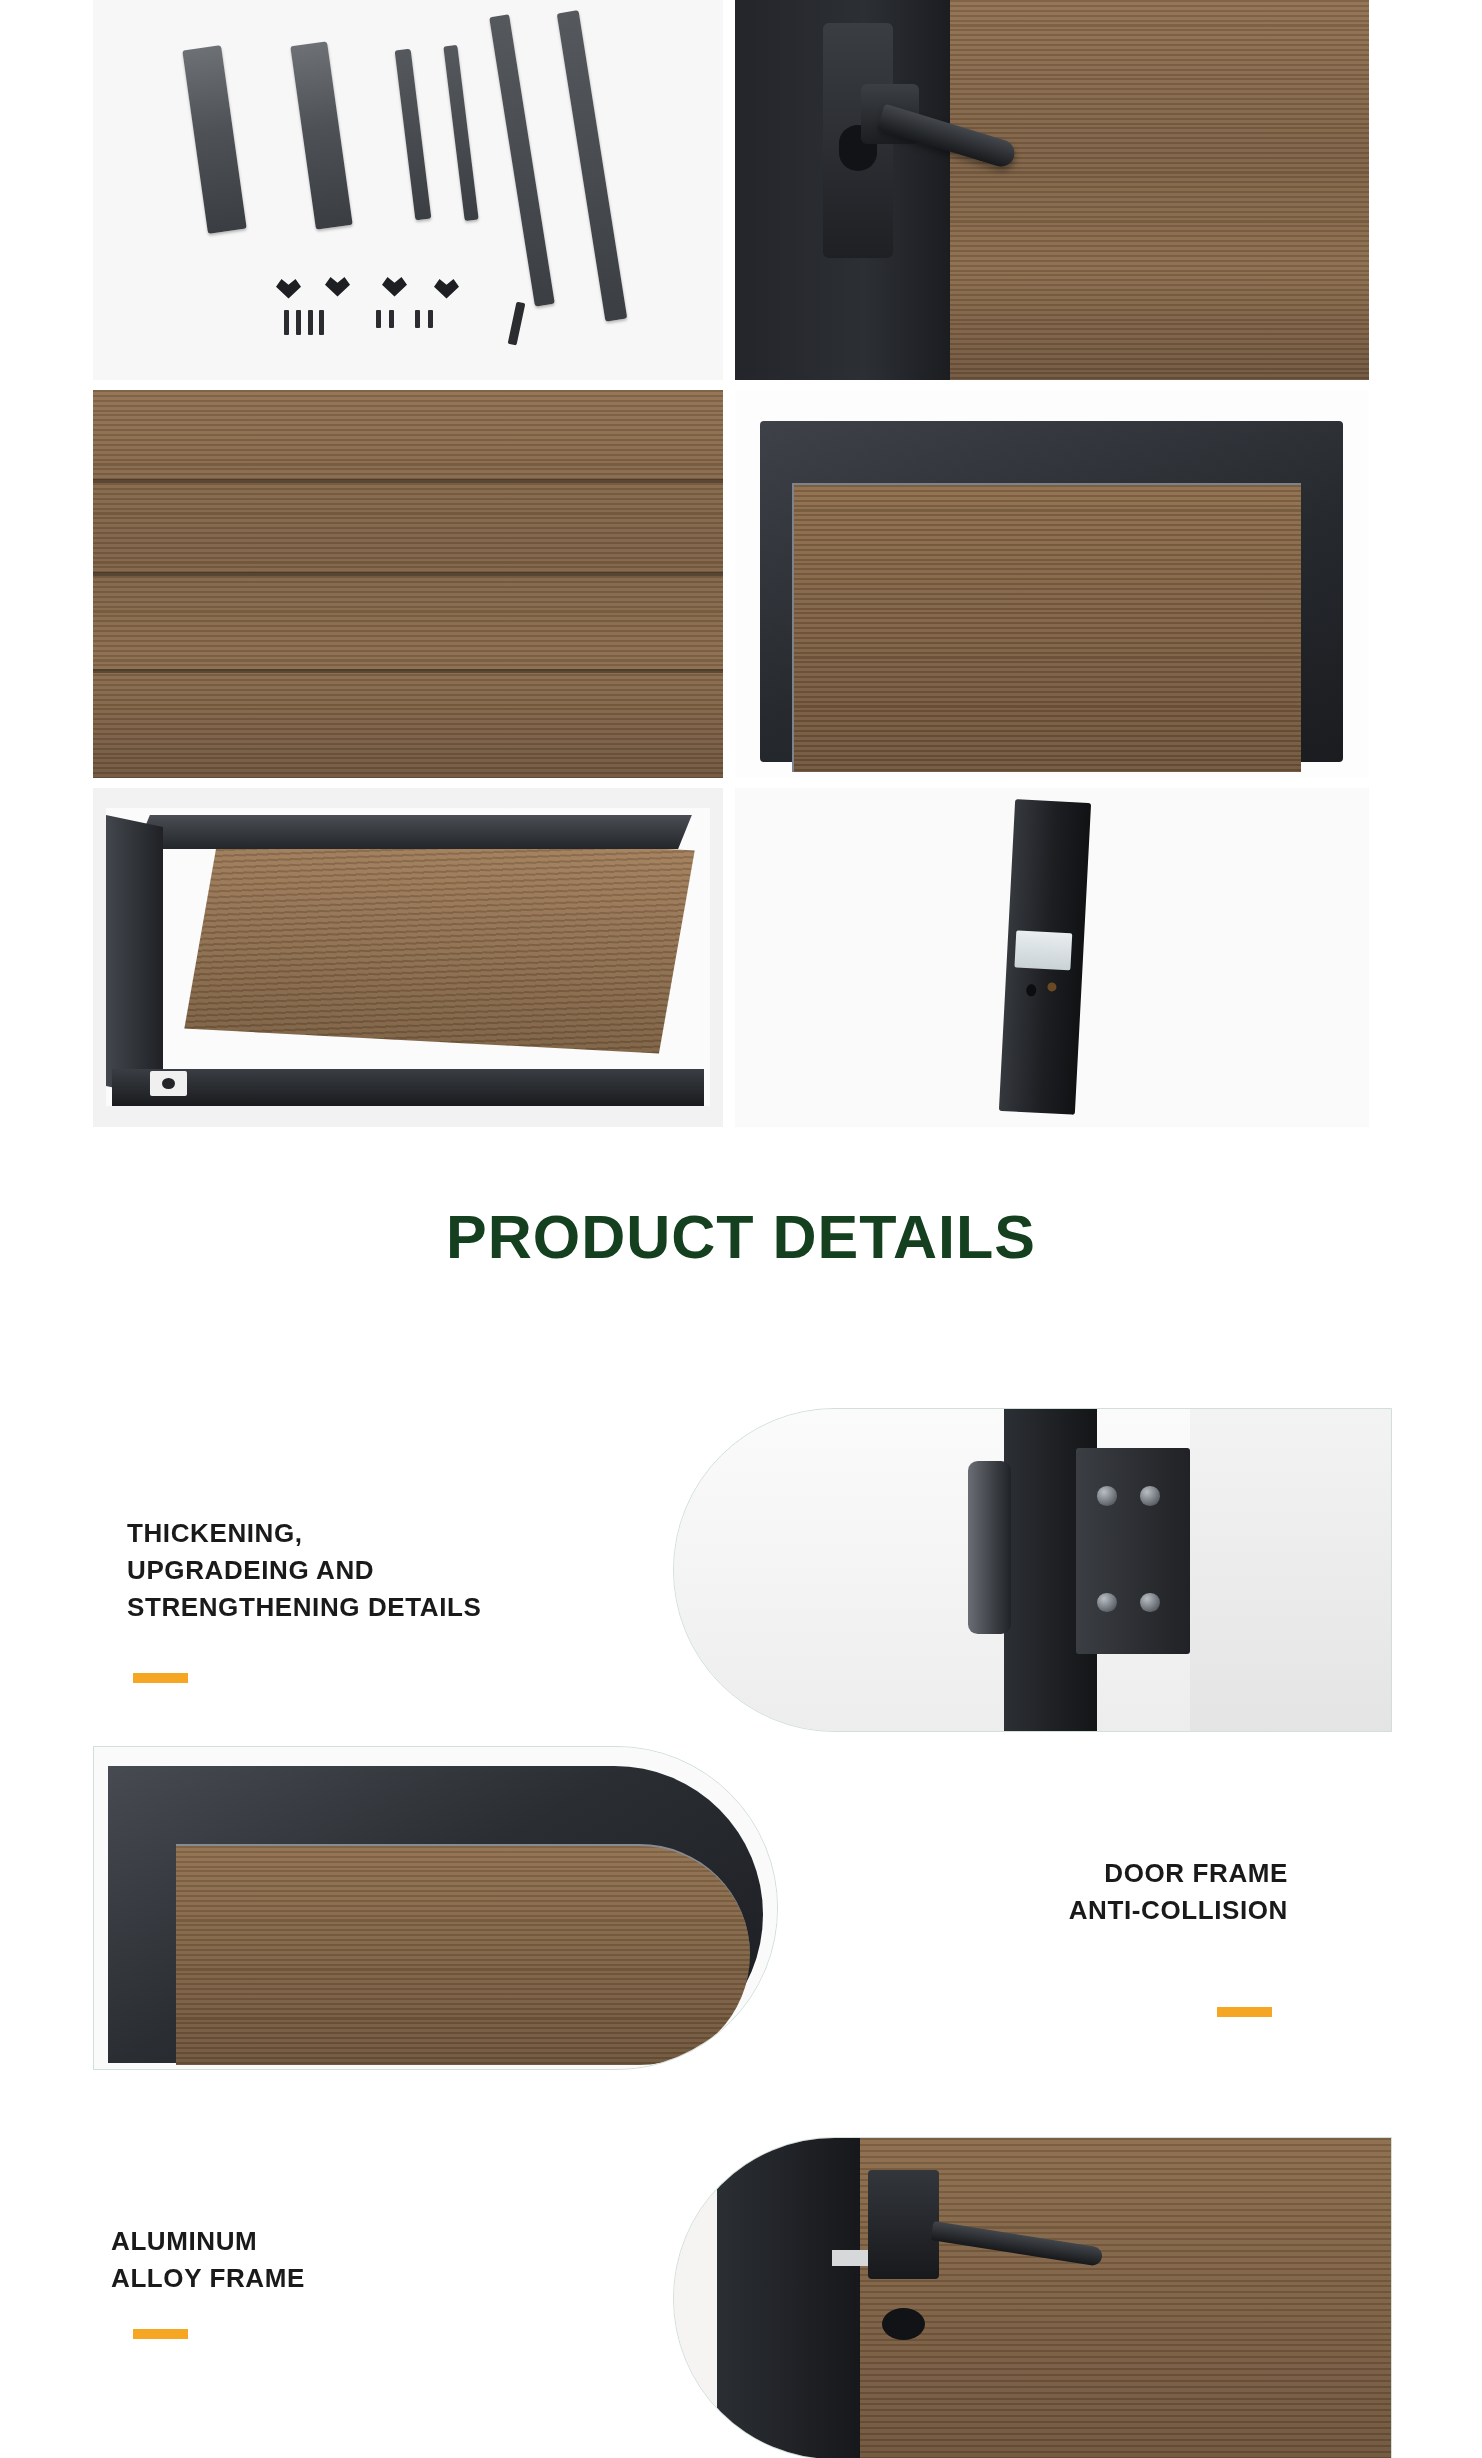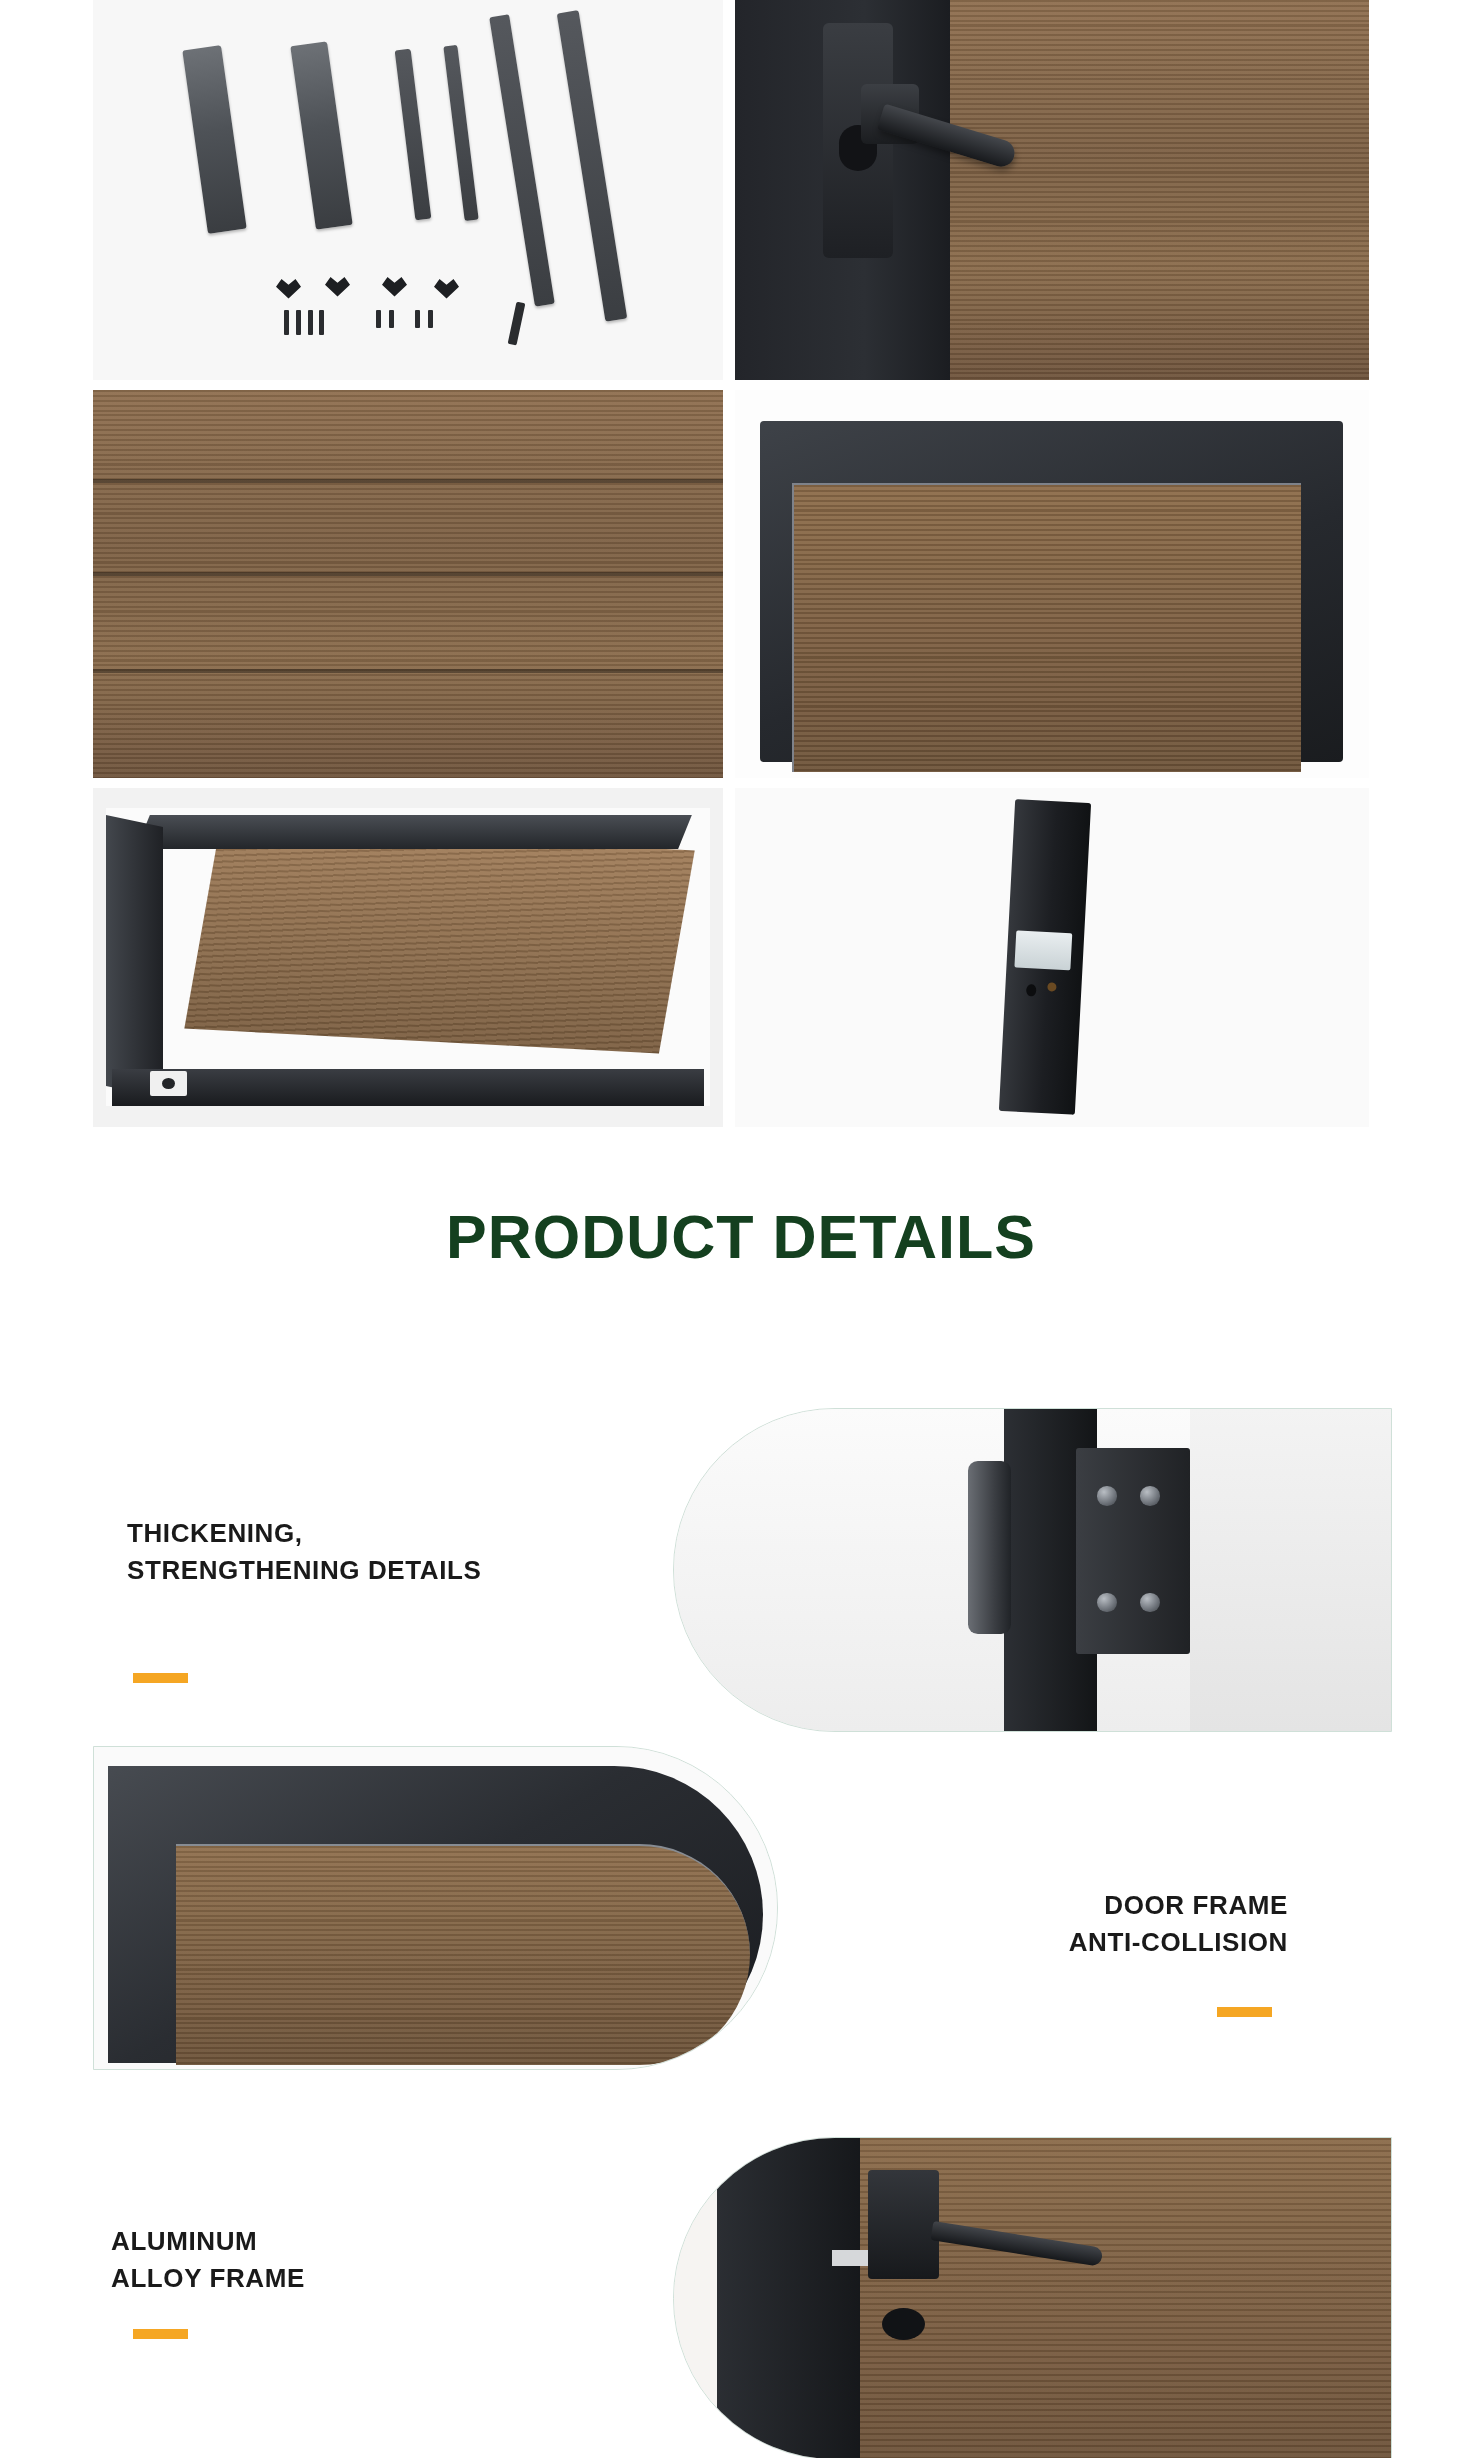--- a/index.html
+++ b/index.html
@@ -197,21 +197,21 @@
     position: absolute;
   }
   .detail-text {
     position: absolute;
     font-size: 26px;
     font-weight: bold;
     color: #1a1a1a;
     line-height: 1.42;
     letter-spacing: 0.6px;
   }
-  .detail-text.right { text-align: right; margin-top: 32px; }
+  .detail-text.right { text-align: right; }
   .underline {
     position: absolute;
     width: 55px; height: 9.8px;
     background: #f5a623;
   }
 
   .photo {
     position: absolute;
     overflow: hidden;
     background: #f4f4f4;
@@ -360,20 +360,21 @@
         <div class="stile-dot2"></div>
       </div>
     </div>
   </div>
 
   <div class="headline">PRODUCT DETAILS</div>
 
   <div class="detail" style="left:0;top:1408px;width:1482px;height:322px;padding-left:36px;">
     <div class="detail-text" style="left:127px;top:107px;width:458px;">
       <div>THICKENING,</div>
+      <div>UPGRADEING AND</div>
       <div>STRENGTHENING DETAILS</div>
     </div>
     <div class="underline" style="left:133px;top:265px;"></div>
 
     <div class="photo round-left" style="left:673px;top:0;width:717px;height:322px;">
       <div class="hinge-bg"></div>
       <div class="right-panel-wood"></div>
       <div class="hinge-stile"></div>
       <div class="hinge-leaf"></div>
       <div class="hinge-barrel"></div>

